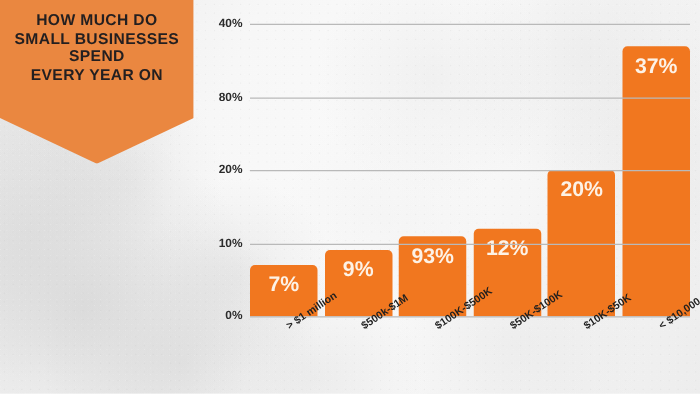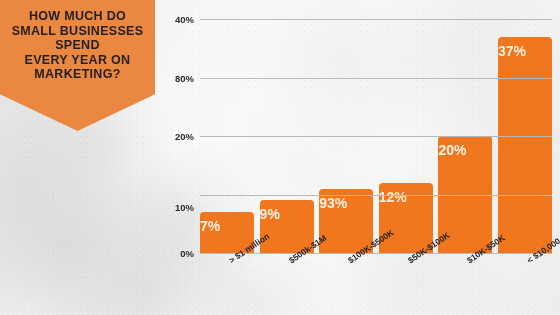--- a/index.html
+++ b/index.html
@@ -141,22 +141,23 @@
     position: relative;
     width: 100%;
     background-color: #f1771f;
     border-radius: 4px 4px 0 0;
   }
   .bar-value {
     position: absolute;
     top: 6px;
     left: 0;
     width: 100%;
+    text-align: center;
     color: #fdf2e6;
-    font-size: 14px;
+    font-size: 17px;
     font-weight: bold;
   }
 
   .xlabels {
     position: absolute;
     left: 33px;
     top: 255px;
     width: 352px;
     height: 60px;
     display: flex;
@@ -186,21 +187,20 @@
   <div class="bg-base"></div>
   <div class="bg-texture"></div>
   <div class="bg-speckle"></div>
 
   <div class="title-panel">
     <div class="title-text">
       <span class="ln">HOW MUCH DO</span>
       <span class="ln">SMALL BUSINESSES</span>
       <span class="ln">SPEND</span>
       <span class="ln">EVERY YEAR ON</span>
-      <span class="ln">MARKETING?</span>
     </div>
   </div>
 
   <div class="chart">
     <div class="plot" id="plot">
       <div class="bars" id="bars">
           <div class="bar-slot">
             <div class="bar" style="height: 17.5%; background-color: rgb(241, 119, 31);">
               <span class="bar-value">7%</span>
             </div>
@@ -228,21 +228,21 @@
           <div class="bar-slot">
             <div class="bar" style="height: 92.5%; background-color: rgb(241, 119, 31);">
               <span class="bar-value">37%</span>
             </div>
           </div>
         </div>
     <div class="gridline" style="top: 100%;">
           <span class="ytick" style="top: 0px;">0%</span>
         </div>
         <div class="gridline" style="top: 75%;">
-          <span class="ytick" style="top: 12px; margin-left: 48px;">10%</span>
+          <span class="ytick" style="top: 0px; margin-left: 48px;">10%</span>
         </div>
         <div class="gridline" style="top: 50%;">
           <span class="ytick" style="top: 0px;">20%</span>
         </div>
         <div class="gridline" style="top: 25%;">
           <span class="ytick" style="top: 0px;">80%</span>
         </div>
         <div class="gridline" style="top: 0%;">
           <span class="ytick" style="top: 0px;">40%</span>
         </div>

